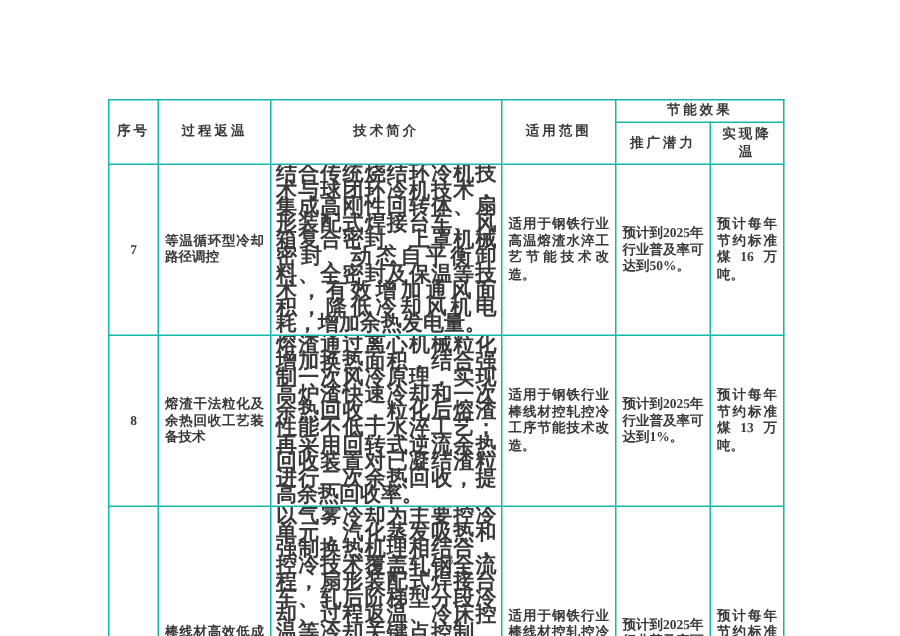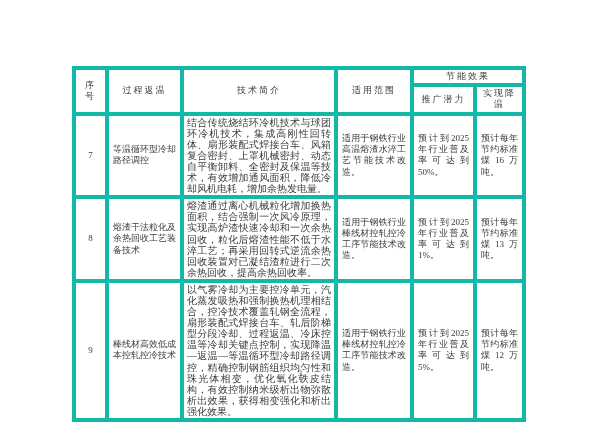--- a/index.html
+++ b/index.html
@@ -19,23 +19,23 @@
   }
   table.tech-table {
     position: absolute;
     left: 72px;
     top: 66px;
     width: 450px;
     border-collapse: collapse;
     table-layout: fixed;
   }
   .tech-table th, .tech-table td {
-    border: 4px solid #14b8a6;
+    border: 1px solid #14b8a6;
     padding: 1px 4px;
-    font-weight: normal;
+    font-weight: bold;
     font-size: 9px;
     line-height: 11.2px;
     vertical-align: middle;
     overflow: hidden;
     box-sizing: border-box;
   }
   .tech-table th {
     text-align: center;
     letter-spacing: 2px;
     color: #3a3a3a;
@@ -47,21 +47,21 @@
   tr.row-c     { height: 110px; }
   .tech-table td {
     text-align: justify;
     color: #3a3a3a;
   }
   td.c-no {
     text-align: center;
     letter-spacing: 0;
   }
   td.c-intro {
-    font-size: 10px;
+    font-size: 14px;
     line-height: 11.1px;
     padding: 1px 3px;
   }
   .page-number {
     position: absolute;
     left: 0;
     top: 368px;
     width: 100%;
     text-align: center;
     font-size: 9px;

